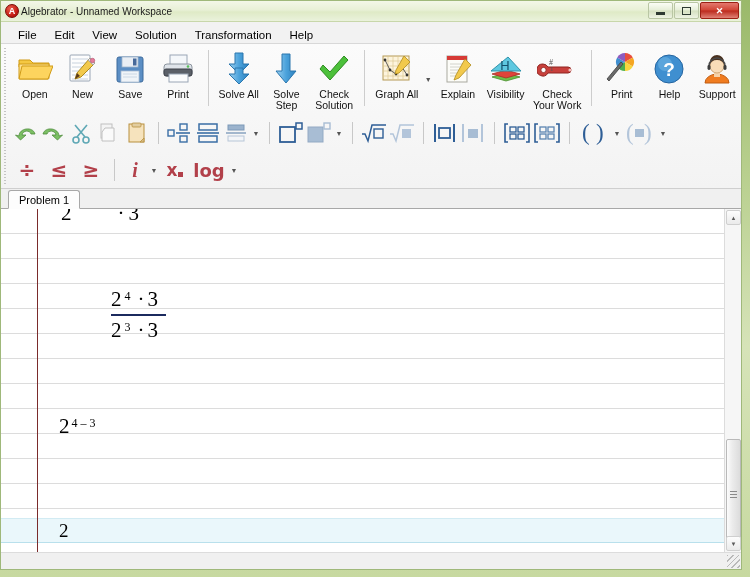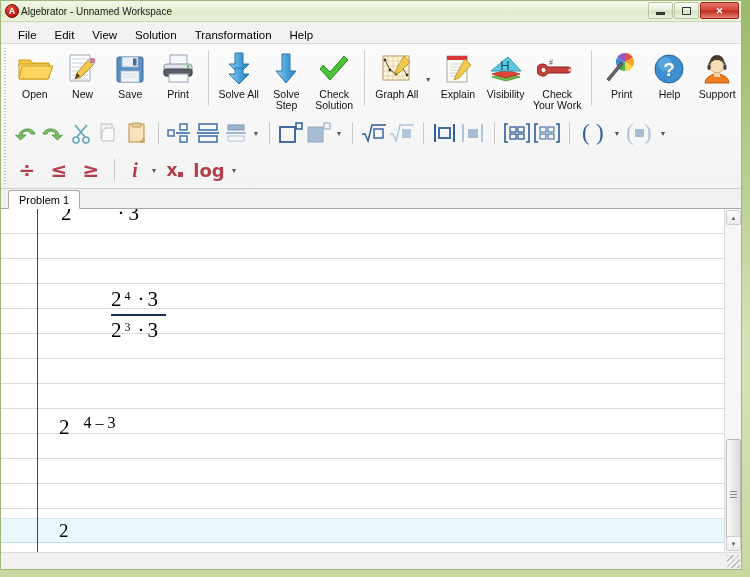--- a/index.html
+++ b/index.html
@@ -696,21 +696,21 @@
         <div class="num">
           <span style="font-size:21px">2</span><span style="font-size:12px;vertical-align:super;margin-left:3px">4</span><span style="font-size:21px;margin-left:7px">·</span><span style="font-size:21px;margin-left:3px">3</span>
         </div>
         <div class="bar"></div>
         <div class="den">
           <span style="font-size:21px">2</span><span style="font-size:12px;vertical-align:super;margin-left:3px">3</span><span style="font-size:21px;margin-left:7px">·</span><span style="font-size:21px;margin-left:3px">3</span>
         </div>
       </div>
 
       <div class="expr" style="left:58px; top:205px;">
-        <span style="font-size:21px">2</span><span style="font-size:16px;vertical-align:super;margin-left:14px">4 – 3</span>
+        <span style="font-size:21px">2</span><span style="font-size:12px;vertical-align:super;margin-left:2px">4 – 3</span>
       </div>
 
       <div class="expr" style="left:58px; top:311px;">
         <span style="font-size:19px">2</span>
       </div>
     </div>
 
     <div class="vscroll">
       <div class="sb-arrow up">▲</div>
       <div class="sb-thumb" style="top:230px;height:110px">

